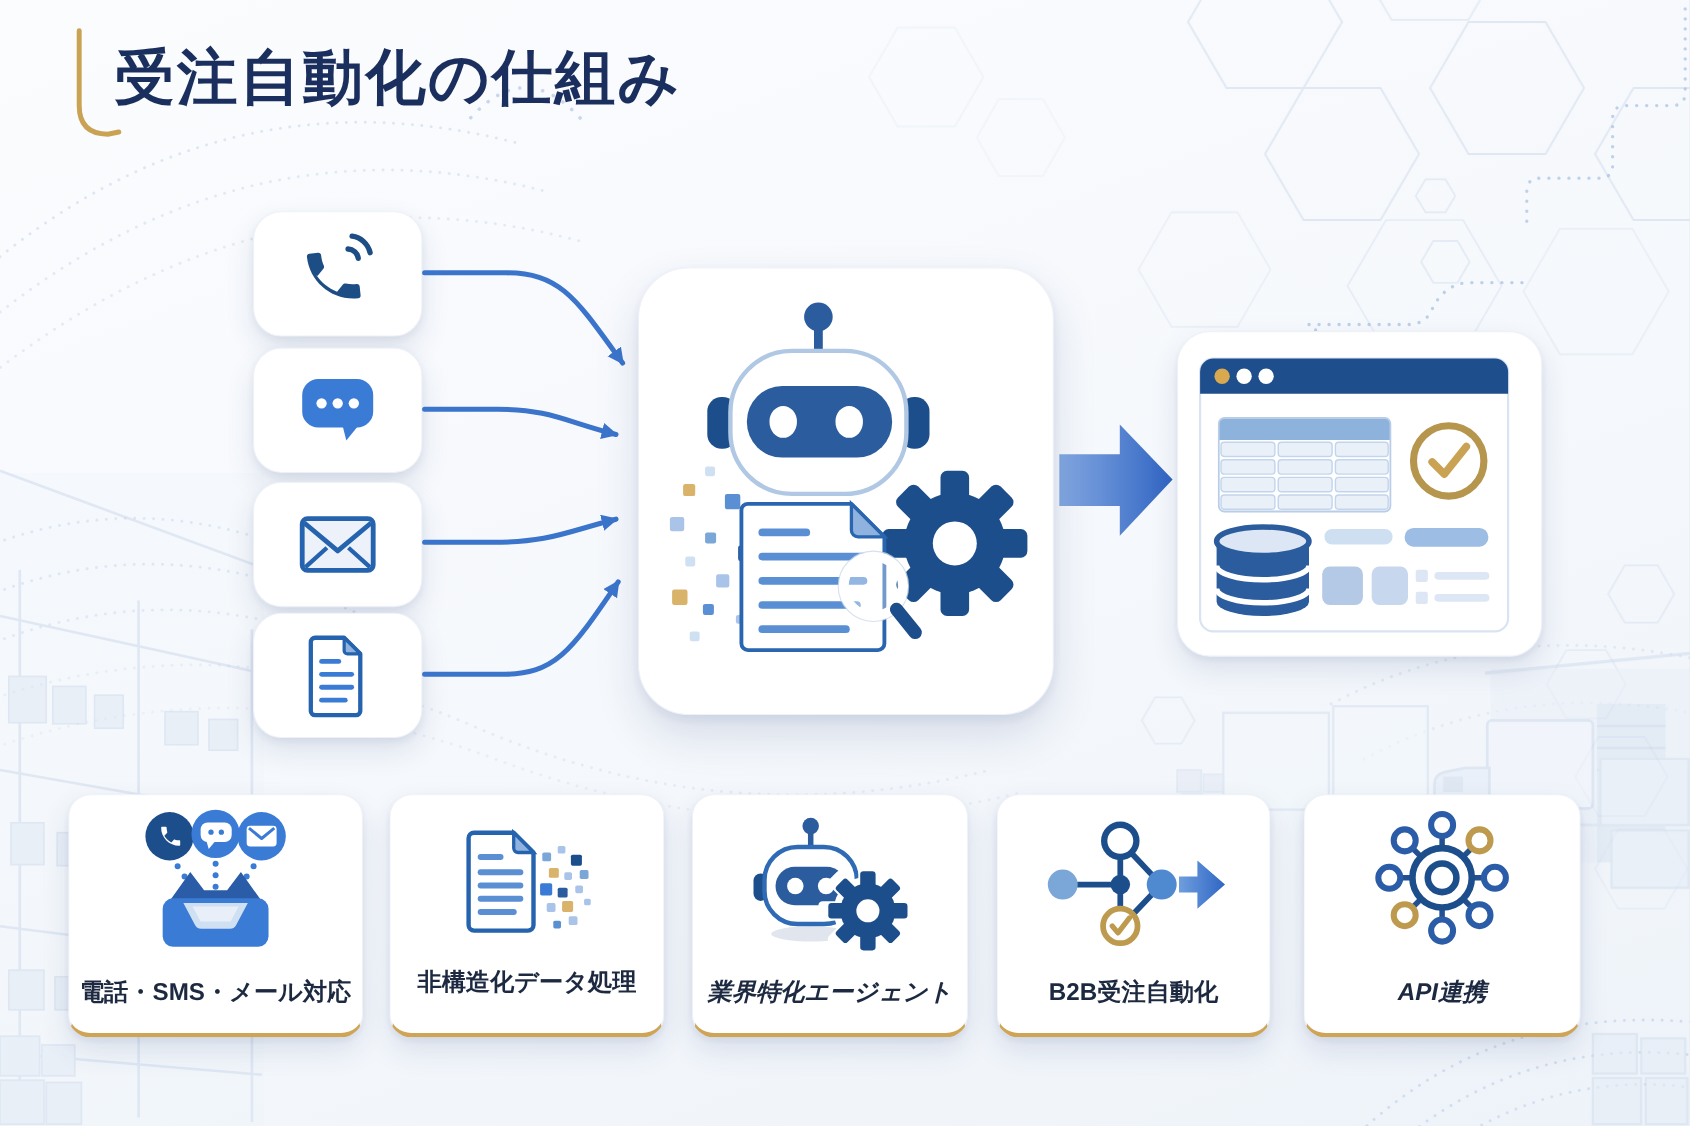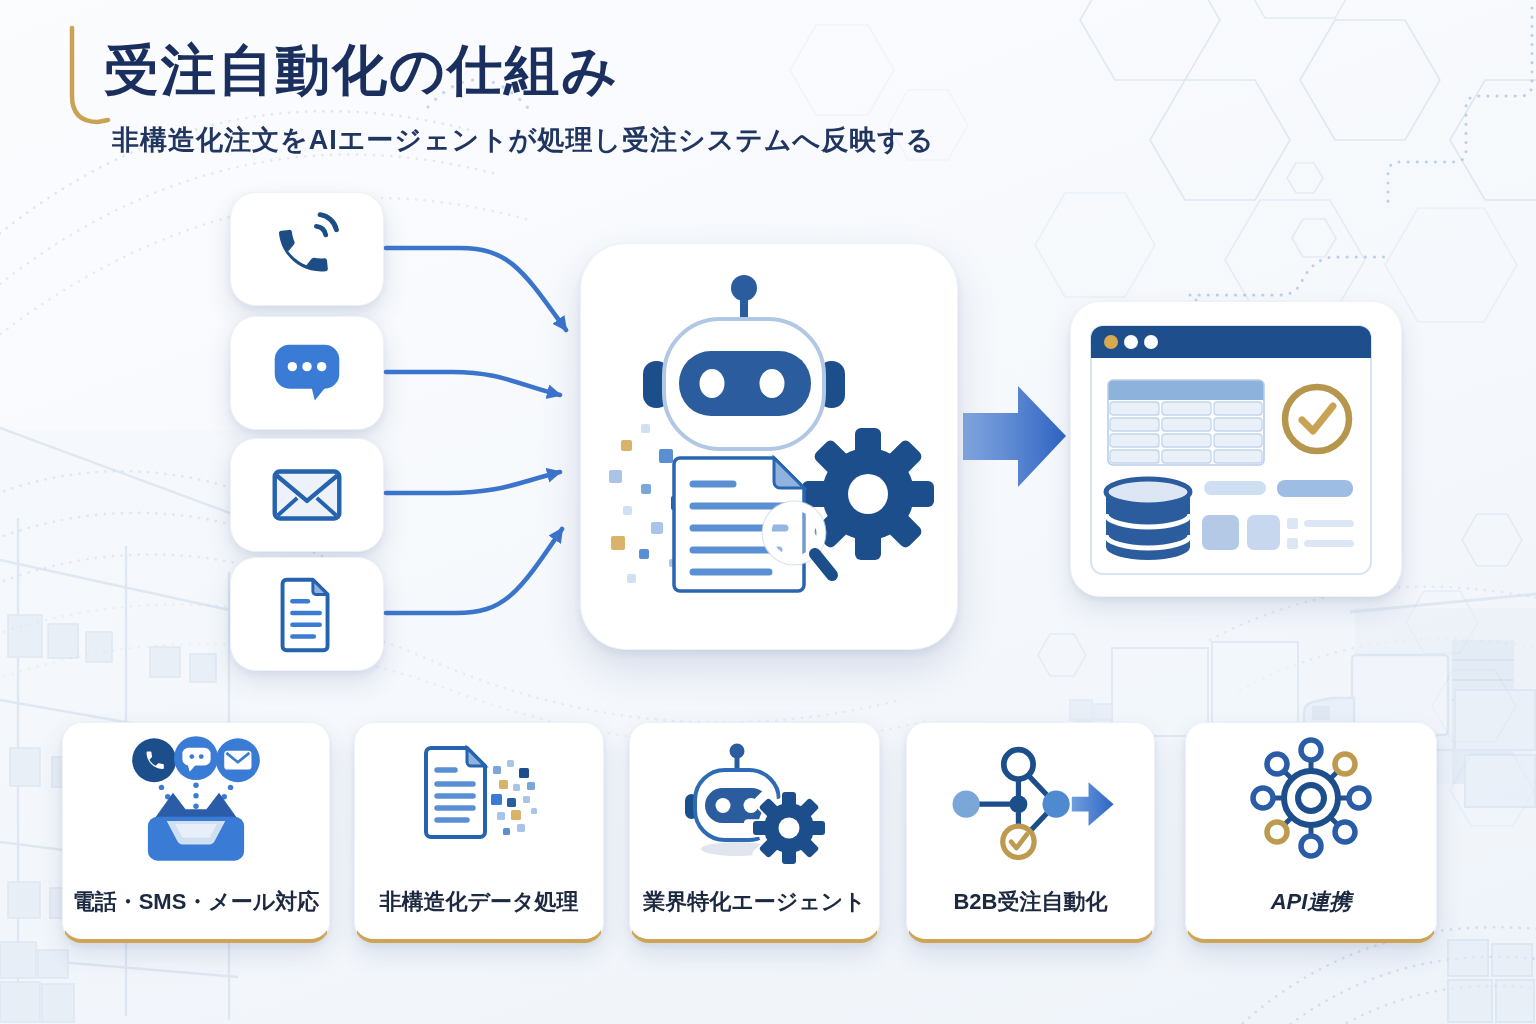--- a/index.html
+++ b/index.html
@@ -160,21 +160,20 @@
         <rect x="1448" y="980" width="44" height="42"></rect>
           <rect x="1496" y="980" width="38" height="42"></rect>
       </g>
     </g>
   </svg>
 
   <svg class="abs" style="left:58px;top:24px;" width="60" height="106" viewBox="0 0 60 106">
     <path d="M14,4 V72 Q14,98 40,98 L50,96" fill="none" stroke="#c9a353" stroke-width="4.5" stroke-linecap="round"></path>
   </svg>
   <div class="abs page-title">受注自動化の仕組み</div>
-  <div class="abs page-subtitle">非構造化注文をAIエージェントが処理し受注システムへ反映する</div>
 
   <div class="card source-card" style="left:230px;top:192px;">
     <svg width="88" height="88" viewBox="0 0 90 90">
       <g transform="rotate(-6 45 45)">
         <path transform="translate(8,16) scale(2.55)" fill="#1d4d85" d="M6.6,10.8 C8.1,13.8 10.6,16.3 13.6,17.8 L16,15.4 C16.3,15.1 16.7,15 17.1,15.2 C18.3,15.6 19.6,15.8 21,15.8 C21.6,15.8 22,16.2 22,16.8 V20 C22,20.6 21.6,21 21,21 C11.6,21 4,13.4 4,4 C4,3.4 4.4,3 5,3 H8.2 C8.8,3 9.2,3.4 9.2,4 C9.2,5.4 9.4,6.7 9.8,7.9 C9.9,8.3 9.8,8.7 9.5,9 L7.1,11.4 Z"></path>
         <g fill="none" stroke="#1d4d85" stroke-width="5" stroke-linecap="round">
           <path d="M57,23 a10,10 0 0 1 8.5,9.5"></path>
           <path d="M62,11.5 a20,20 0 0 1 15,17"></path>
         </g>
       </g>
@@ -391,21 +390,21 @@
       </g>
       <polygon points="36,88 58,57 70,73 90,73 102,57 124,88" fill="#2a5ca8"></polygon>
       <rect x="34" y="80" width="92" height="42" rx="9" fill="#3a7bd5"></rect>
       <path d="M52,84 H108 L98,103 a6,6 0 0 1 -5.5,3.5 H67.5 a6,6 0 0 1 -5.5,-3.5 Z" fill="#cfe0f3"></path>
       <polygon points="60,87 100,87 93,100 67,100" fill="#e8eff9"></polygon>
     </svg>
       </div>
     <div class="feature-label">電話・SMS・メール対応</div>
   </div>
 
-  <div class="card feature-card" style="left:354px;width:248px;">
+  <div class="card feature-card" style="left:354px;width:248px;justify-content:center;">
     <div class="icon-wrap">
         <svg width="160" height="136" viewBox="0 0 160 130">
       <path d="M32,12 h36 l18,18 v66 a5,5 0 0 1 -5,5 H32 a5,5 0 0 1 -5,-5 V17 a5,5 0 0 1 5,-5 z" fill="#ffffff" stroke="#2563ae" stroke-width="4" stroke-linejoin="round"></path>
       <path d="M68,12 l18,18 h-14 a4,4 0 0 1 -4,-4 z" fill="#8fb3de" stroke="#2563ae" stroke-width="3"></path>
       <g stroke="#5b8fd4" stroke-width="5.5" stroke-linecap="round">
         <path d="M38,34 H56"></path>
             <path d="M38,48 H74"></path>
             <path d="M38,60 H74"></path>
             <path d="M38,72 H74"></path>
             <path d="M38,84 H68"></path>
@@ -424,21 +423,21 @@
         <rect x="112" y="74" width="10" height="10" rx="1.5" fill="#d9b36a"></rect>
         <rect x="132" y="72" width="6" height="6" rx="1.5" fill="#a9c4e8"></rect>
         <rect x="104" y="92" width="7" height="7" rx="1.5" fill="#5b8fd4"></rect>
         <rect x="118" y="88" width="8" height="8" rx="1.5" fill="#a9c4e8"></rect>
       </g>
     </svg>
       </div>
     <div class="feature-label">非構造化データ処理</div>
   </div>
 
-  <div class="card feature-card" style="left:629px;width:249px;">
+  <div class="card feature-card" style="left:629px;width:249px;font-style:italic;">
     <div class="icon-wrap">
         <svg width="160" height="136" viewBox="0 0 160 130">
       <ellipse cx="62" cy="113" rx="36" ry="7" fill="#c9d2e0" opacity=".55"></ellipse>
       <line x1="62" y1="20" x2="62" y2="36" stroke="#2a5c9e" stroke-width="5"></line>
       <circle cx="62" cy="15" r="7.5" fill="#2a5c9e"></circle>
       <rect x="10" y="58" width="13" height="25" rx="6.5" fill="#1d4e8c"></rect>
       <rect x="101" y="58" width="13" height="25" rx="6.5" fill="#1d4e8c"></rect>
       <rect x="20" y="34" width="84" height="70" rx="30" fill="#ffffff" stroke="#2f6bb4" stroke-width="4"></rect>
       <rect x="30" y="52" width="64" height="35" rx="17.5" fill="#2a5c9e"></rect>
       <circle cx="48" cy="69.5" r="7.5" fill="#ffffff"></circle>

